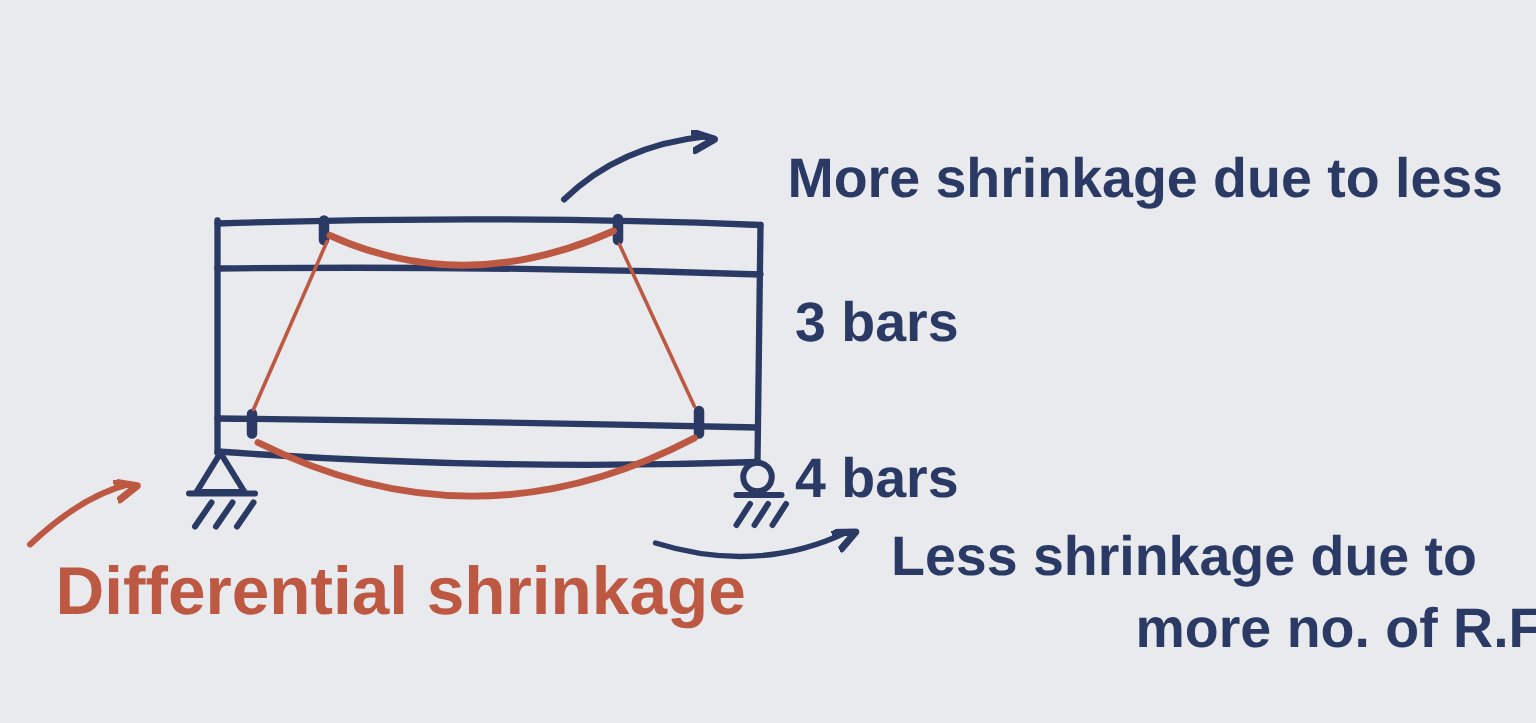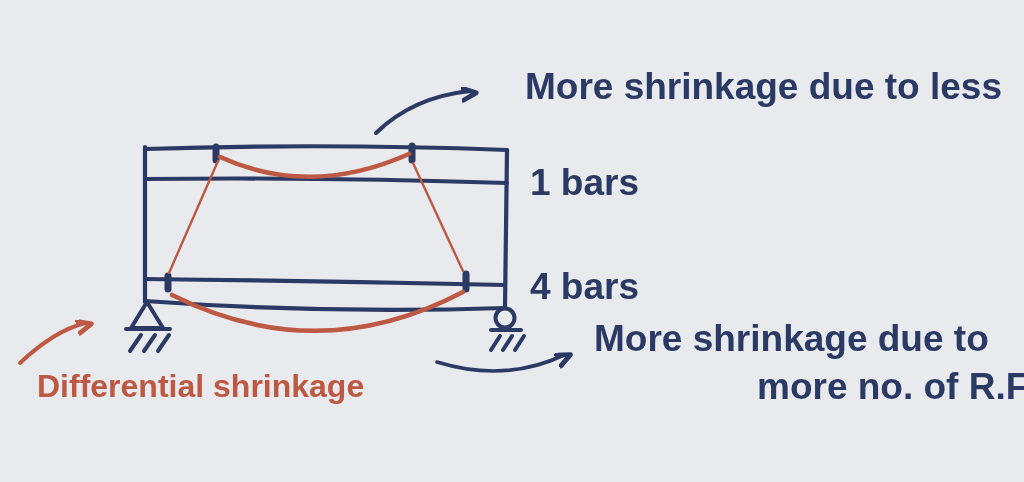--- a/index.html
+++ b/index.html
@@ -27,22 +27,22 @@
   .red-stroke  { stroke: var(--red);  fill: none; }
   .label {
     position: absolute;
     font-weight: bold;
     color: var(--navy);
     white-space: nowrap;
     line-height: 1.25;
   }
   .label.red { color: var(--red); }
   .label.right-align { text-align: right; }
-  .fs-large { font-size: 37px; }
-  .fs-title { font-size: 32px; }
+  .fs-large { font-size: 37px; margin-top: 32px; }
+  .fs-title { font-size: 45px; }
 </style>
 </head>
 <body>
 
 <div class="canvas">
 
   <svg class="diagram" width="1024" height="482" viewBox="0 0 1024 482">
     <defs>
       <marker id="head-navy" markerWidth="20" markerHeight="20" refX="9" refY="5" orient="auto" markerUnits="userSpaceOnUse">
         <path d="M1,1 L10,5 L1,9" fill="none" stroke="#2b3a64" stroke-width="3.2" stroke-linecap="round" stroke-linejoin="round" transform="scale(1.5)"></path>
@@ -93,23 +93,23 @@
 
     <path d="M376,133 Q413,97 470,91" class="navy-stroke" stroke-width="4" stroke-linecap="round" marker-end="url(#head-navy)"></path>
     <path d="M437,362 Q505,383 564,355" class="navy-stroke" stroke-width="3.6" stroke-linecap="round" marker-end="url(#head-navy)"></path>
     <path d="M20,363 Q54,331 85,323" class="red-stroke" stroke-width="4" stroke-linecap="round" marker-end="url(#head-red)"></path>
   </svg>
 
   <div class="label fs-large right-align" style="top: 64px; right: 22px;">
     <div>More shrinkage due to less</div>
   </div>
 
-  <div class="label fs-large" style="top: 160px; left: 530px;">1 bars</div>
+  <div class="label fs-large" style="top: 160px; left: 530px;">3 bars</div>
 
   <div class="label fs-large" style="top: 264px; left: 530px;">4 bars</div>
 
-  <div class="label fs-large" style="top: 316px; left: 594px;">More shrinkage due to</div>
+  <div class="label fs-large" style="top: 316px; left: 594px;">Less shrinkage due to</div>
 
   <div class="label fs-large" style="top: 364px; left: 757px;">more no. of R.F</div>
 
   <div class="label red fs-title" style="top: 366px; left: 37px;">Differential shrinkage</div>
 
 </div>
 
 </body></html>

